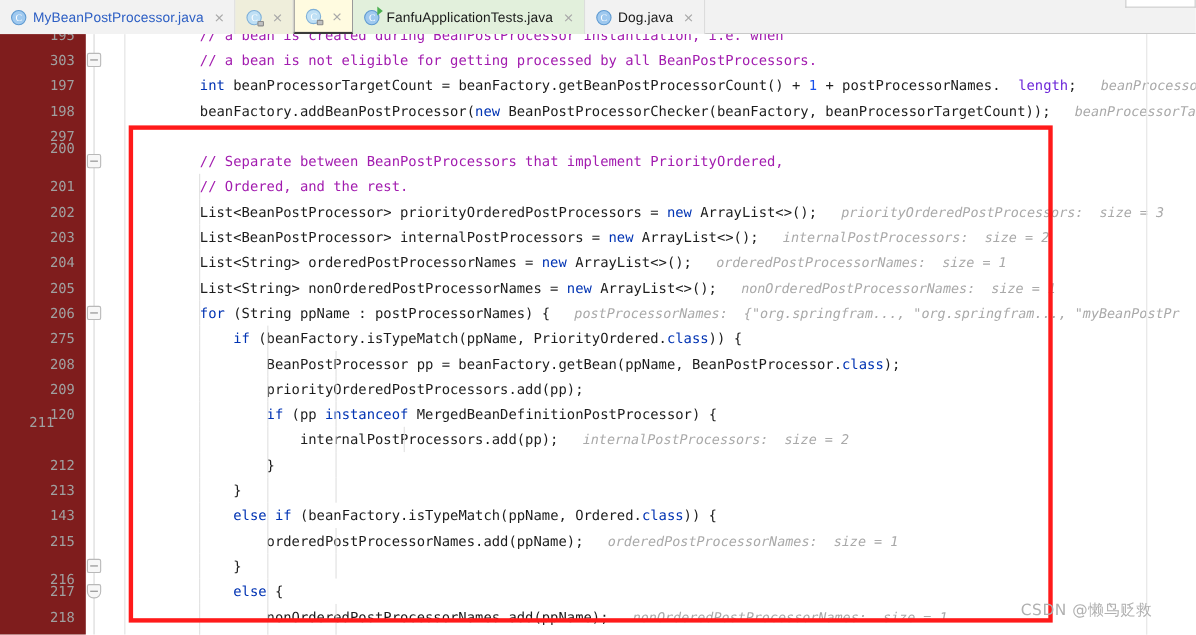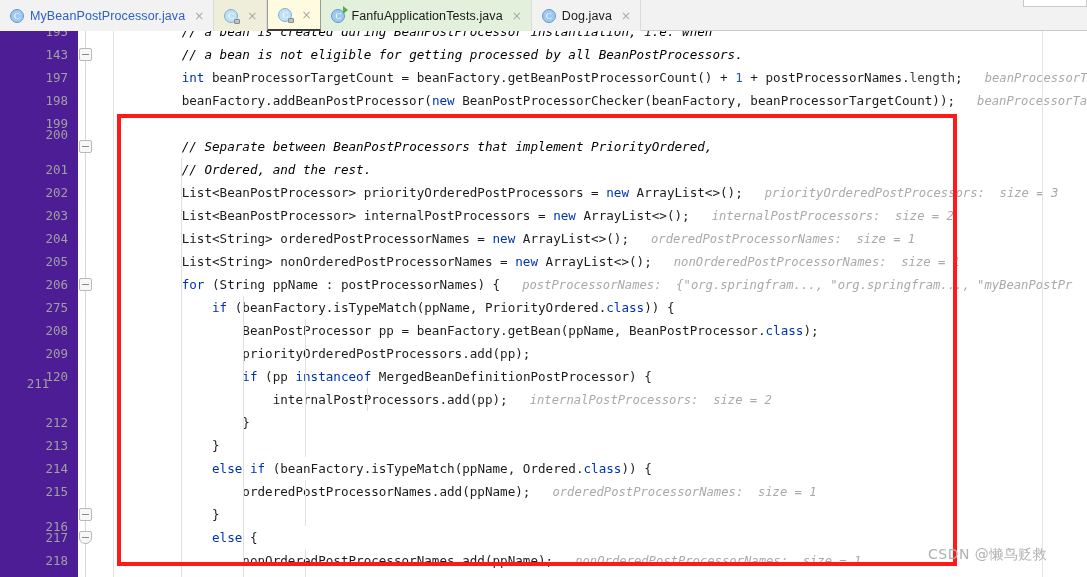--- a/index.html
+++ b/index.html
@@ -60,21 +60,21 @@
     border-bottom:4px solid transparent;
   }
 
   
   #editor{
     position:absolute;left:0;top:31px;width:1087px;height:546px;
     background:#ffffff;overflow:hidden;
   }
   .gutter{
     position:absolute;left:0;top:0;width:78px;height:546px;
-    background:#4c1d95;
+    background:#7f1d1d;
   }
   .gutter-line{
     position:absolute;right:10px;width:60px;text-align:right;
     font-family:"DejaVu Sans Mono","Liberation Mono",monospace;
     font-size:12.5px;color:#a0a0a0;line-height:23px;height:23px;
   }
   .foldrail{
     position:absolute;left:85px;top:0;width:1px;height:546px;background:#d8d8d8;
   }
   .gutter-sep{
@@ -88,22 +88,22 @@
   .fold.endpoint{border-radius:2px 2px 6px 6px;border-bottom-width:1px;}
 
   .code{
     position:absolute;left:113px;top:0;width:974px;height:546px;
     font-family:"DejaVu Sans Mono","Liberation Mono",monospace;
     font-size:12.6px;line-height:23px;color:#1c1c1c;white-space:pre;
   }
   .line{height:23px;position:relative;padding-left:8px;box-sizing:border-box;}
   .kw{color:#0033b3;}
   .num{color:#1750eb;}
-  .fld{color:#404040;}
-  .cmt{color:#000000;font-style:italic;}
+  .fld{color:#6d28d9;margin-left:16px;}
+  .cmt{color:#a21caf;}
   .hint{color:#a9a9a9;font-style:italic;font-size:12.2px;}
 
   
   .iguide{position:absolute;top:0;width:1px;height:23px;background:#e0e0e0;}
 
   
   .margin-guide{
     position:absolute;left:1042px;top:31px;width:1px;height:546px;background:#e4e4e4;
   }
   
@@ -171,39 +171,39 @@
         </span>
         <span class="tab-label">Dog.java</span>
         <span class="tab-close">×</span>
       </div>
     </div>
   <div class="topbox"></div>
 
   <div id="editor">
     <div class="gutter">
         <div class="gutter-line" style="top: -11px;">195</div>
-        <div class="gutter-line" style="top: 12px;">143</div>
+        <div class="gutter-line" style="top: 12px;">303</div>
         <div class="gutter-line" style="top: 35px;">197</div>
         <div class="gutter-line" style="top: 58px;">198</div>
-        <div class="gutter-line" style="top: 81px;">199</div>
+        <div class="gutter-line" style="top: 81px;">297</div>
         <div class="gutter-line" style="top: 92px;">200</div>
         <div class="gutter-line" style="top: 127px;">201</div>
         <div class="gutter-line" style="top: 150px;">202</div>
         <div class="gutter-line" style="top: 173px;">203</div>
         <div class="gutter-line" style="top: 196px;">204</div>
         <div class="gutter-line" style="top: 219px;">205</div>
         <div class="gutter-line" style="top: 242px;">206</div>
         <div class="gutter-line" style="top: 265px;">275</div>
         <div class="gutter-line" style="top: 288px;">208</div>
         <div class="gutter-line" style="top: 311px;">209</div>
         <div class="gutter-line" style="top: 334px;">120</div>
         <div class="gutter-line" style="top: 341px; text-align: center;">211</div>
         <div class="gutter-line" style="top: 380px;">212</div>
         <div class="gutter-line" style="top: 403px;">213</div>
-        <div class="gutter-line" style="top: 426px;">214</div>
+        <div class="gutter-line" style="top: 426px;">143</div>
         <div class="gutter-line" style="top: 449px;">215</div>
         <div class="gutter-line" style="top: 484px;">216</div>
         <div class="gutter-line" style="top: 495px;">217</div>
         <div class="gutter-line" style="top: 518px;">218</div>
         <div class="gutter-line" style="top: 541px;">219</div>
       </div>
     <div class="foldrail"></div>
     <div class="gutter-sep"></div>
     <div class="code"><div class="line" style="position: absolute; top: -11px; left: 0px;"><span class="">        </span><span class="cmt">// a bean is created during BeanPostProcessor instantiation, i.e. when</span></div><div class="line" style="position: absolute; top: 12px; left: 0px;"><span class="">        </span><span class="cmt">// a bean is not eligible for getting processed by all BeanPostProcessors.</span></div><div class="line" style="position: absolute; top: 35px; left: 0px;"><span class="">        </span><span class="kw">int</span><span class=""> beanProcessorTargetCount = beanFactory.getBeanPostProcessorCount() + </span><span class="num">1</span><span class=""> + postProcessorNames.</span><span class="fld">length</span><span class="">;</span><span class="hint">   beanProcessorTargetCount:  3</span></div><div class="line" style="position: absolute; top: 58px; left: 0px;"><span class="">        beanFactory.addBeanPostProcessor(</span><span class="kw">new</span><span class=""> BeanPostProcessorChecker(beanFactory, beanProcessorTargetCount));</span><span class="hint">   beanProcessorTargetCount:  3</span></div><div class="line" style="position: absolute; top: 81px; left: 0px;"><span class=""></span></div><div class="line" style="position: absolute; top: 104px; left: 0px;"><span class="">        </span><span class="cmt">// Separate between BeanPostProcessors that implement PriorityOrdered,</span></div><div class="line" style="position: absolute; top: 127px; left: 0px;"><span class="">        </span><span class="cmt">// Ordered, and the rest.</span></div><div class="line" style="position: absolute; top: 150px; left: 0px;"><span class="">        List&lt;BeanPostProcessor&gt; priorityOrderedPostProcessors = </span><span class="kw">new</span><span class=""> ArrayList&lt;&gt;();</span><span class="hint">   priorityOrderedPostProcessors:  size = 3</span></div><div class="line" style="position: absolute; top: 173px; left: 0px;"><span class="">        List&lt;BeanPostProcessor&gt; internalPostProcessors = </span><span class="kw">new</span><span class=""> ArrayList&lt;&gt;();</span><span class="hint">   internalPostProcessors:  size = 2</span></div><div class="line" style="position: absolute; top: 196px; left: 0px;"><span class="">        List&lt;String&gt; orderedPostProcessorNames = </span><span class="kw">new</span><span class=""> ArrayList&lt;&gt;();</span><span class="hint">   orderedPostProcessorNames:  size = 1</span></div><div class="line" style="position: absolute; top: 219px; left: 0px;"><span class="">        List&lt;String&gt; nonOrderedPostProcessorNames = </span><span class="kw">new</span><span class=""> ArrayList&lt;&gt;();</span><span class="hint">   nonOrderedPostProcessorNames:  size = 1</span></div><div class="line" style="position: absolute; top: 242px; left: 0px;"><span class="">        </span><span class="kw">for</span><span class=""> (String ppName : postProcessorNames) {</span><span class="hint">   postProcessorNames:  {"org.springfram..., "org.springfram..., "myBeanPostPr</span></div><div class="line" style="position: absolute; top: 265px; left: 0px;"><span class="">            </span><span class="kw">if</span><span class=""> (beanFactory.isTypeMatch(ppName, PriorityOrdered.</span><span class="kw">class</span><span class="">)) {</span></div><div class="line" style="position: absolute; top: 288px; left: 0px;"><span class="">                BeanPostProcessor pp = beanFactory.getBean(ppName, BeanPostProcessor.</span><span class="kw">class</span><span class="">);</span></div><div class="line" style="position: absolute; top: 311px; left: 0px;"><span class="">                priorityOrderedPostProcessors.add(pp);</span></div><div class="line" style="position: absolute; top: 334px; left: 0px;"><span class="">                </span><span class="kw">if</span><span class=""> (pp </span><span class="kw">instanceof</span><span class=""> MergedBeanDefinitionPostProcessor) {</span></div><div class="line" style="position: absolute; top: 357px; left: 0px;"><span class="">                    internalPostProcessors.add(pp);</span><span class="hint">   internalPostProcessors:  size = 2</span></div><div class="line" style="position: absolute; top: 380px; left: 0px;"><span class="">                }</span></div><div class="line" style="position: absolute; top: 403px; left: 0px;"><span class="">            }</span></div><div class="line" style="position: absolute; top: 426px; left: 0px;"><span class="">            </span><span class="kw">else if</span><span class=""> (beanFactory.isTypeMatch(ppName, Ordered.</span><span class="kw">class</span><span class="">)) {</span></div><div class="line" style="position: absolute; top: 449px; left: 0px;"><span class="">                orderedPostProcessorNames.add(ppName);</span><span class="hint">   orderedPostProcessorNames:  size = 1</span></div><div class="line" style="position: absolute; top: 472px; left: 0px;"><span class="">            }</span></div><div class="line" style="position: absolute; top: 495px; left: 0px;"><span class="">            </span><span class="kw">else</span><span class=""> {</span></div><div class="line" style="position: absolute; top: 518px; left: 0px;"><span class="">                nonOrderedPostProcessorNames.add(ppName);</span><span class="hint">   nonOrderedPostProcessorNames:  size = 1</span></div><div class="line" style="position: absolute; top: 541px; left: 0px;"><span class="">            }</span></div><div class="iguide" style="left: 68px; top: 127px;"></div><div class="iguide" style="left: 68px; top: 150px;"></div><div class="iguide" style="left: 68px; top: 173px;"></div><div class="iguide" style="left: 68px; top: 196px;"></div><div class="iguide" style="left: 68px; top: 219px;"></div><div class="iguide" style="left: 68px; top: 242px;"></div><div class="iguide" style="left: 68px; top: 265px;"></div><div class="iguide" style="left: 68px; top: 288px;"></div><div class="iguide" style="left: 68px; top: 311px;"></div><div class="iguide" style="left: 68px; top: 334px;"></div><div class="iguide" style="left: 68px; top: 357px;"></div><div class="iguide" style="left: 68px; top: 380px;"></div><div class="iguide" style="left: 68px; top: 403px;"></div><div class="iguide" style="left: 68px; top: 426px;"></div><div class="iguide" style="left: 68px; top: 449px;"></div><div class="iguide" style="left: 68px; top: 472px;"></div><div class="iguide" style="left: 68px; top: 495px;"></div><div class="iguide" style="left: 68px; top: 518px;"></div><div class="iguide" style="left: 68px; top: 541px;"></div><div class="iguide" style="left: 130px; top: 265px;"></div><div class="iguide" style="left: 130px; top: 288px;"></div><div class="iguide" style="left: 130px; top: 311px;"></div><div class="iguide" style="left: 130px; top: 334px;"></div><div class="iguide" style="left: 130px; top: 357px;"></div><div class="iguide" style="left: 130px; top: 380px;"></div><div class="iguide" style="left: 130px; top: 403px;"></div><div class="iguide" style="left: 130px; top: 426px;"></div><div class="iguide" style="left: 130px; top: 449px;"></div><div class="iguide" style="left: 130px; top: 472px;"></div><div class="iguide" style="left: 130px; top: 495px;"></div><div class="iguide" style="left: 130px; top: 518px;"></div><div class="iguide" style="left: 130px; top: 541px;"></div><div class="iguide" style="left: 192px; top: 288px;"></div><div class="iguide" style="left: 192px; top: 311px;"></div><div class="iguide" style="left: 192px; top: 334px;"></div><div class="iguide" style="left: 192px; top: 357px;"></div><div class="iguide" style="left: 192px; top: 380px;"></div><div class="iguide" style="left: 192px; top: 403px;"></div><div class="iguide" style="left: 254px; top: 357px;"></div><div class="iguide" style="left: 192px; top: 449px;"></div><div class="iguide" style="left: 192px; top: 472px;"></div><div class="iguide" style="left: 192px; top: 518px;"></div><div class="iguide" style="left: 192px; top: 541px;"></div></div>
   <div class="fold" style="top: 17px;">

